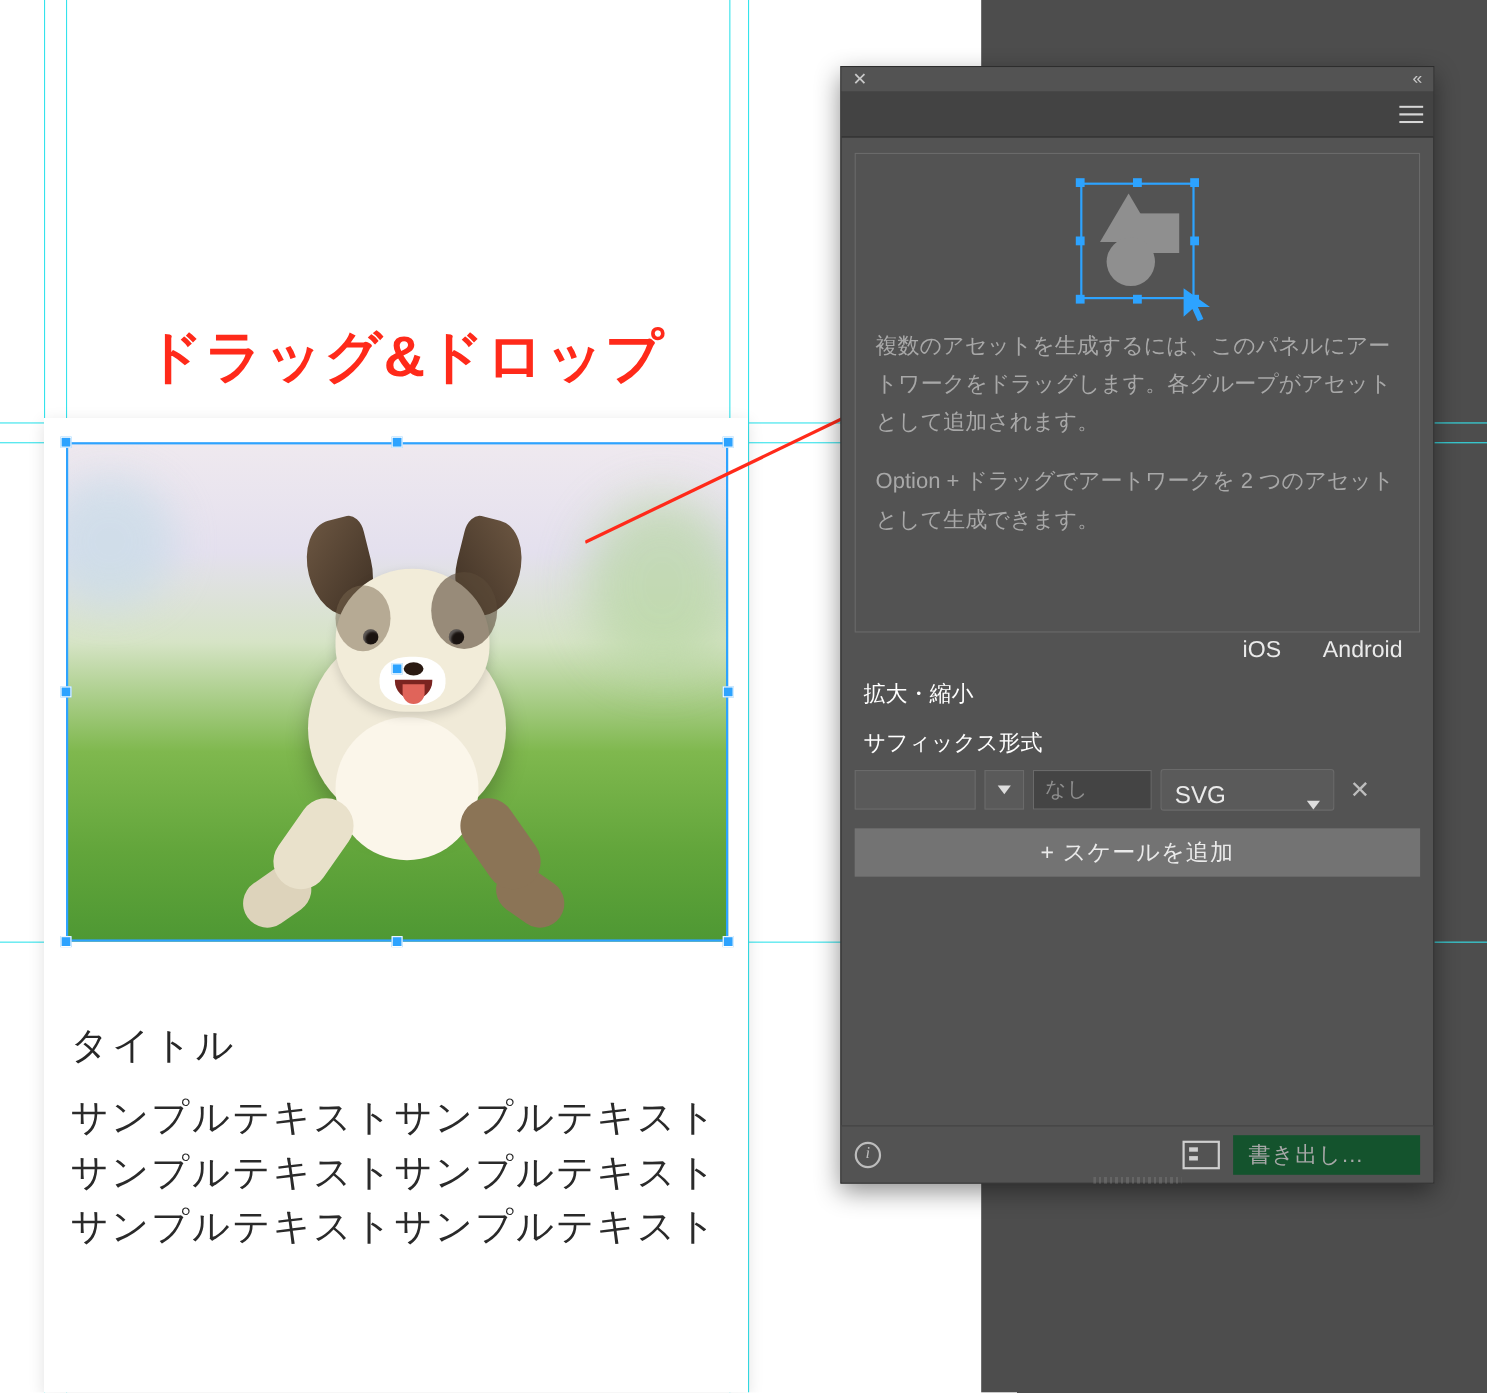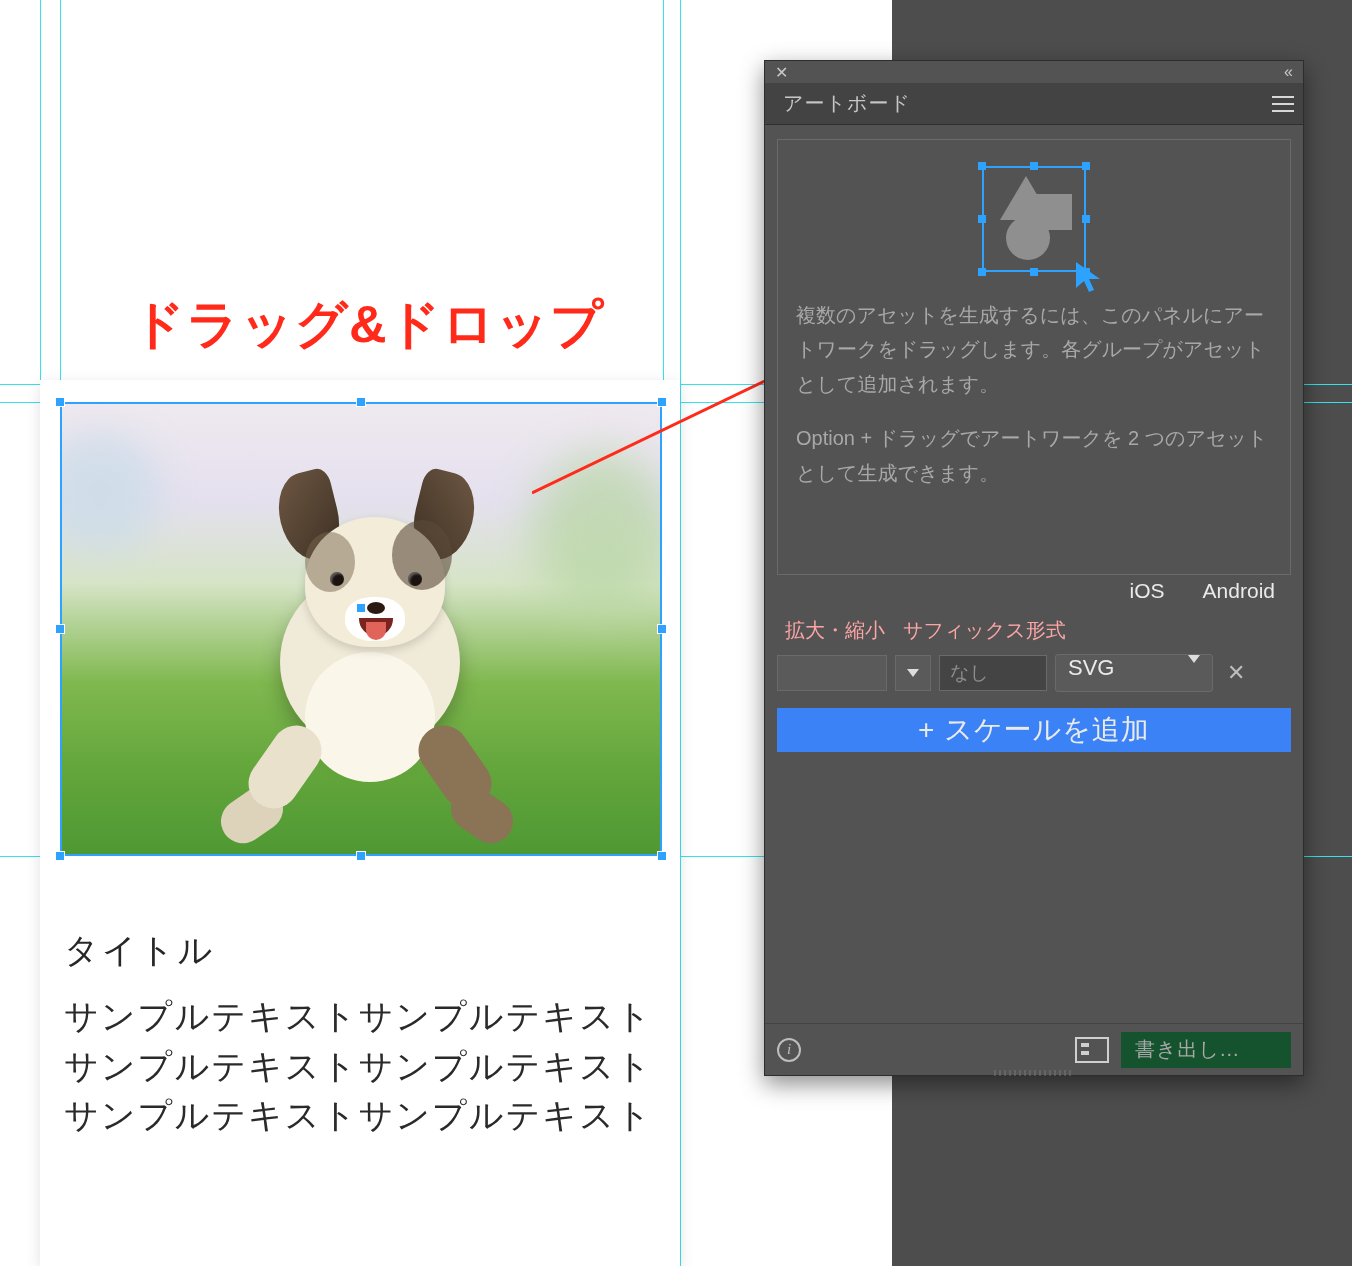--- a/index.html
+++ b/index.html
@@ -196,49 +196,49 @@
     }
     .section-row .left { display:flex; align-items:center; gap:8px; cursor:pointer;}
     .section-row .icons { display:flex; gap:18px; color:#9a9a9a; font-size:20px;}
     .section-row .icons span { cursor:default; }
     .platform-row {
       display:flex; justify-content:flex-end; gap:38px;
       padding:4px 16px 6px 0; color:#eaeaea; font-size:21px;
     }
     .platform-row span { cursor:pointer; }
     .settings-hdr {
-      display:flex; gap:18px; padding:8px 0 6px 8px; color:#fca5a5; font-size:20px;
+      display:flex; gap:18px; padding:8px 0 6px 8px; color:#ffffff; font-size:20px;flex-direction:column;
     }
     .settings-row {
       display:flex; align-items:center; gap:8px; padding:4px 0 10px 0;
     }
     .scale-box {
       width:110px; height:36px; background:#5a5a5a; border:1px solid #6a6a6a;
     }
     .scale-dd {
       width:36px; height:36px; background:#5a5a5a; border:1px solid #6a6a6a;
       display:flex; align-items:center; justify-content:center; color:#bbb; font-size:14px;
       cursor:pointer;
     }
     .suffix-box {
       width:108px; height:36px; background:#444; border:1px solid #6a6a6a;
       display:flex; align-items:center; padding:0 10px; color:#8e8e8e; font-size:19px;
     }
     .format-dd {
       width:158px; height:38px; background:#5a5a5a; border:1px solid #6a6a6a;
-      display:flex; align-items:flex-start; justify-content:space-between; padding:0 12px;
+      display:flex; align-items:flex-end; justify-content:space-between; padding:0 12px;
       color:#eaeaea; font-size:22px; border-radius:3px; cursor:pointer;
     }
     .row-x { color:#bdbdbd; font-size:22px; padding:0 6px; cursor:pointer; }
     .add-scale {
       margin-top:6px;
       height:44px;
-      background:#3b82f6;
+      background:#737373;
       display:flex; align-items:center; justify-content:center;
-      color:#eaeaea; font-size:28px; letter-spacing:1px;
+      color:#eaeaea; font-size:21px; letter-spacing:1px;
       cursor:pointer;
       width:100%;
     }
     .panel-footer {
       position:absolute; left:0; right:0; bottom:0;
       height:52px;
       background:#535353;
       border-top:1px solid #434343;
       display:flex; align-items:center;
       padding:0 12px;
@@ -339,21 +339,20 @@
   <line x1="0" y1="158" x2="316" y2="6" stroke="#ff2a1a" stroke-width="3"></line>
   <polygon points="330,0 304,5 314,20" fill="#ff2a1a"></polygon>
 </svg>
 
 <div class="panel">
   <div class="panel-bar">
     <span class="close">✕</span>
     <span>«</span>
   </div>
   <div class="panel-tabs">
-    <div class="panel-tab">アートボード</div>
     <div class="panel-menu">
       <svg width="22" height="16" viewBox="0 0 22 16">
           <rect width="22" height="2" fill="#d7d7d7"></rect>
           <rect y="7" width="22" height="2" fill="#d7d7d7"></rect>
           <rect y="14" width="22" height="2" fill="#d7d7d7"></rect>
         </svg>
     </div>
   </div>
 
   <div class="panel-content">

